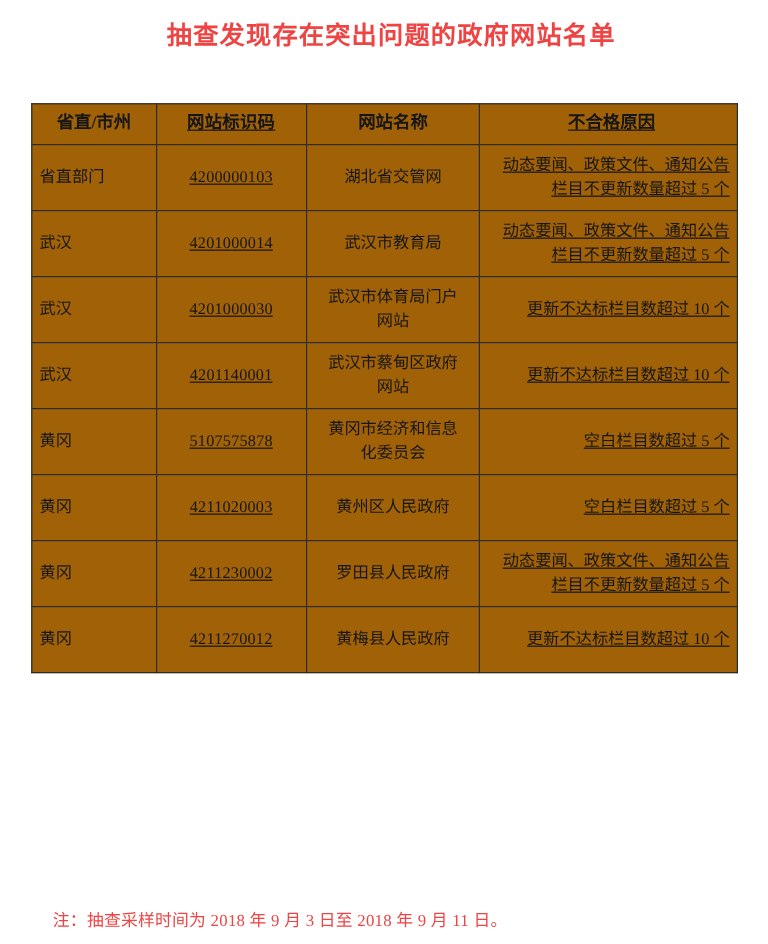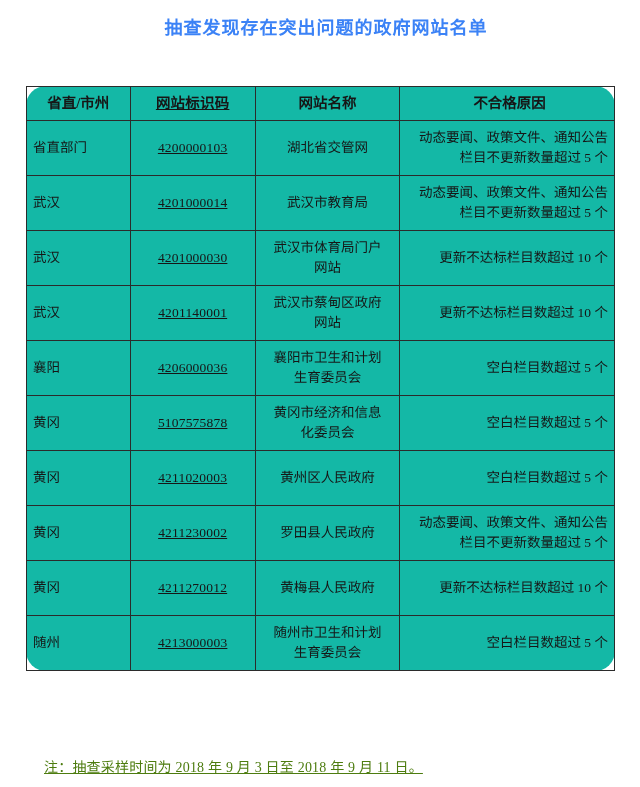--- a/index.html
+++ b/index.html
@@ -15,43 +15,42 @@
     overflow: hidden;
   }
   .page {
     position: relative;
     width: 640px;
     height: 787px;
     box-sizing: border-box;
   }
   .doc-title {
     text-align: center;
-    font-size: 18px;
+    font-size: 21px;
     font-weight: bold;
     letter-spacing: 1px;
-    color: #3b82f6;
+    color: #ef4444;
     margin: 0;
     padding-top: 16px;
     padding-bottom: 0;
     line-height: 1.35;
     font-family: "Liberation Serif", "DejaVu Serif", serif;
     padding-left: 12px;
   }
   .table-wrap {
     position: absolute;
     left: 26px;
     top: 86px;
     width: 589px;
   }
   table.listing {
     border-collapse: collapse;
     width: 589px;
     table-layout: fixed;
-    background: #14b8a6;
-    border-radius: 20px;
+    background: #a16207;
   }
   table.listing td, table.listing th {
     border: 1px solid #2b2b2b;
     font-size: 13.5px;
     line-height: 1.45;
     color: #161616;
     font-weight: normal;
     font-family: "Liberation Serif", "DejaVu Serif", serif;
     vertical-align: middle;
     box-sizing: border-box;
@@ -63,40 +62,39 @@
     font-size: 14.5px;
     padding: 2px 4px;
   }
   table.listing tbody td {
     height: 55px;
     padding: 4px 6px;
   }
   .col-region  { width: 96px;  text-align: left; }
   .col-code    { width: 116px; text-align: center; letter-spacing: 0.2px; text-decoration: underline; }
   .col-site    { width: 134px; text-align: center; }
-  .col-reason  { width: 199px; text-align: left; padding-left: 9px !important; }
+  .col-reason  { width: 199px; text-align: left; padding-left: 9px !important; text-decoration: underline; }
   .cell-site-inner {
     display: inline-block;
     text-align: center;
     max-width: 118px;
   }
   .cell-reason-inner {
     display: block;
     text-align: right;
   }
   .footnote {
     position: absolute;
     left: 44px;
     top: 756px;
     font-size: 14px;
-    color: #4d7c0f;
+    color: #ef4444;
     font-family: "Liberation Serif", "DejaVu Serif", serif;
     letter-spacing: 0.2px;
     white-space: nowrap;
-    text-decoration: underline;
   }
 </style>
 </head>
 <body>
 
 <div class="page">
 
   <h1 class="doc-title">抽查发现存在突出问题的政府网站名单</h1>
 
   <div class="table-wrap">
@@ -136,28 +134,20 @@
           </tr>
           <tr>
             <td class="col-region">武汉</td>
             <td class="col-code">4201140001</td>
             <td class="col-site"><span class="cell-site-inner">武汉市蔡甸区政府网站</span></td>
             <td class="col-reason">
               <span class="cell-reason-inner">更新不达标栏目数超过 10 个</span>
             </td>
           </tr>
           <tr>
-            <td class="col-region">襄阳</td>
-            <td class="col-code">4206000036</td>
-            <td class="col-site"><span class="cell-site-inner">襄阳市卫生和计划生育委员会</span></td>
-            <td class="col-reason">
-              <span class="cell-reason-inner">空白栏目数超过 5 个</span>
-            </td>
-          </tr>
-          <tr>
             <td class="col-region">黄冈</td>
             <td class="col-code">5107575878</td>
             <td class="col-site"><span class="cell-site-inner">黄冈市经济和信息化委员会</span></td>
             <td class="col-reason">
               <span class="cell-reason-inner">空白栏目数超过 5 个</span>
             </td>
           </tr>
           <tr>
             <td class="col-region">黄冈</td>
             <td class="col-code">4211020003</td>
@@ -175,27 +165,19 @@
             </td>
           </tr>
           <tr>
             <td class="col-region">黄冈</td>
             <td class="col-code">4211270012</td>
             <td class="col-site"><span class="cell-site-inner">黄梅县人民政府</span></td>
             <td class="col-reason">
               <span class="cell-reason-inner">更新不达标栏目数超过 10 个</span>
             </td>
           </tr>
-          <tr>
-            <td class="col-region">随州</td>
-            <td class="col-code">4213000003</td>
-            <td class="col-site"><span class="cell-site-inner">随州市卫生和计划生育委员会</span></td>
-            <td class="col-reason">
-              <span class="cell-reason-inner">空白栏目数超过 5 个</span>
-            </td>
-          </tr>
         </tbody>
     </table>
   </div>
 
   <div class="footnote">注：抽查采样时间为 2018 年 9 月 3 日至 2018 年 9 月 11 日。</div>
 
 </div>
 
 </body></html>

